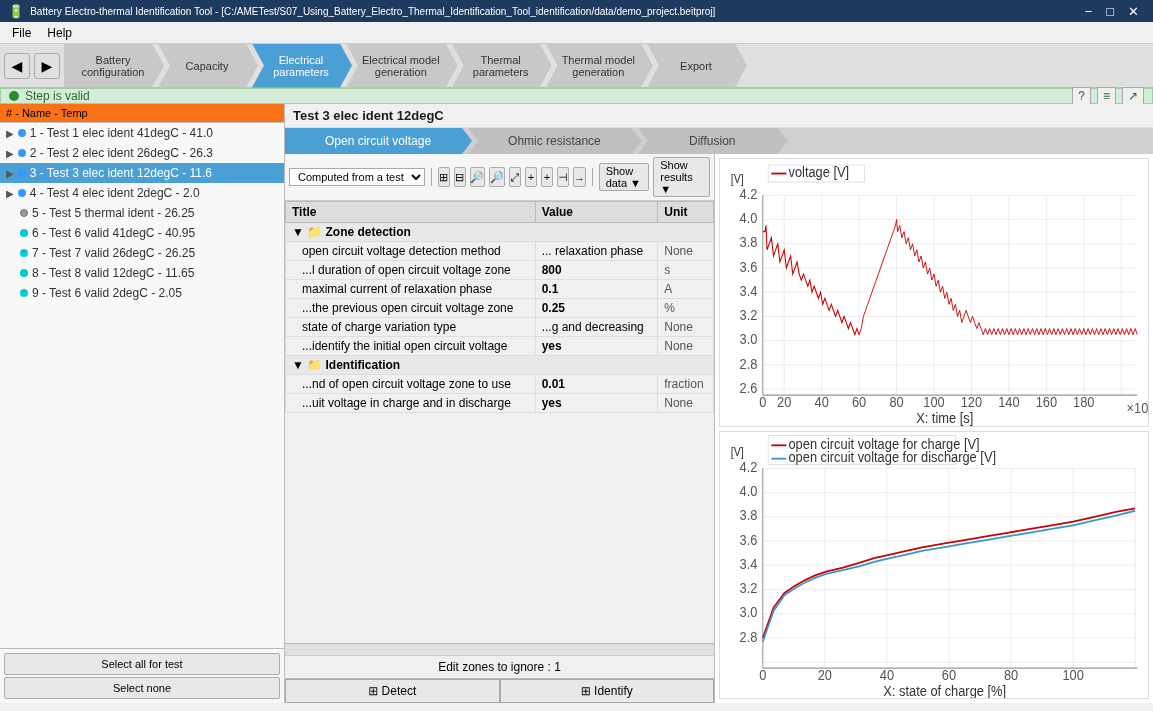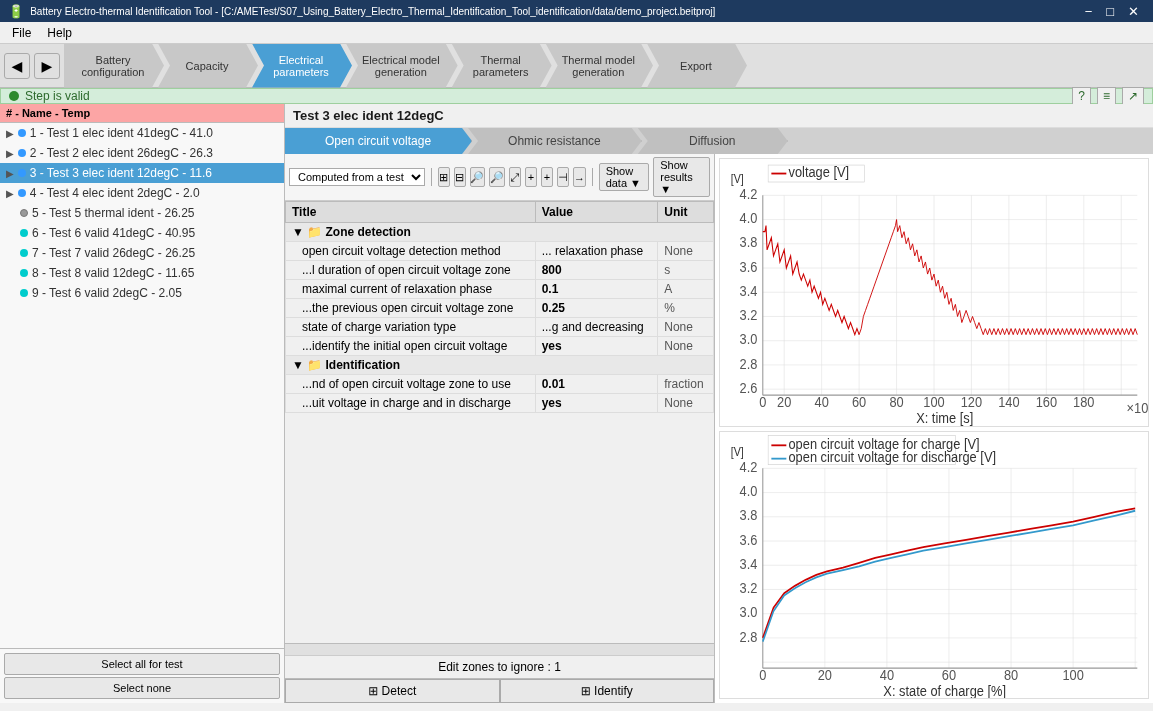--- a/index.html
+++ b/index.html
@@ -93,23 +93,23 @@
 
     
     #left-panel {
       width: 285px;
       border-right: 1px solid #bbb;
       background: #f8f8f8;
       display: flex;
       flex-direction: column;
     }
     #left-header {
-      background: #fca5a5;
+      background: #f97316;
       padding: 3px 6px;
-      font-weight: bold;
+      font-weight: normal;
       font-size: 11px;
       border-bottom: 1px solid #bbb;
     }
     #test-list { flex: 1; overflow-y: auto; }
     .test-item {
       display: flex;
       align-items: center;
       padding: 3px 6px;
       cursor: pointer;
       font-size: 11px;

